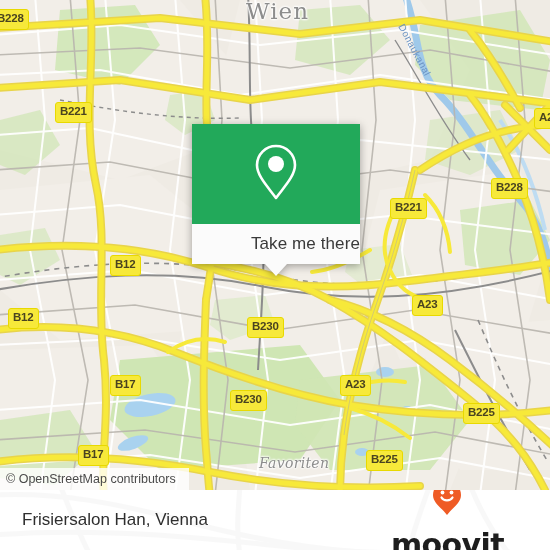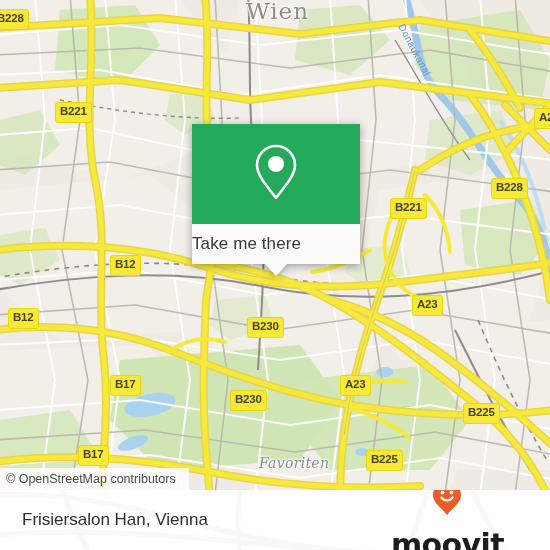--- a/index.html
+++ b/index.html
@@ -75,21 +75,21 @@
     filter:drop-shadow(0 2px 4px rgba(0,0,0,.35));
   }
   #poi-card-top{
     background:#22a95a;
     height:100px;
     display:flex;align-items:center;justify-content:center;
   }
   #poi-card-bottom{
     background:#fbfbfb;
     height:40px;
-    display:flex;align-items:center;justify-content:flex-start;
+    display:flex;align-items:center;justify-content:flex-end;
   }
   #poi-card-label{
     color:#3a3a3a;font-size:17px;letter-spacing:.1px;
     font-family:"Liberation Sans", sans-serif;
   }
   #poi-card-tail{
     position:absolute;left:50%;top:140px;margin-left:-11px;
     width:0;height:0;
     border-left:11px solid transparent;
     border-right:11px solid transparent;

